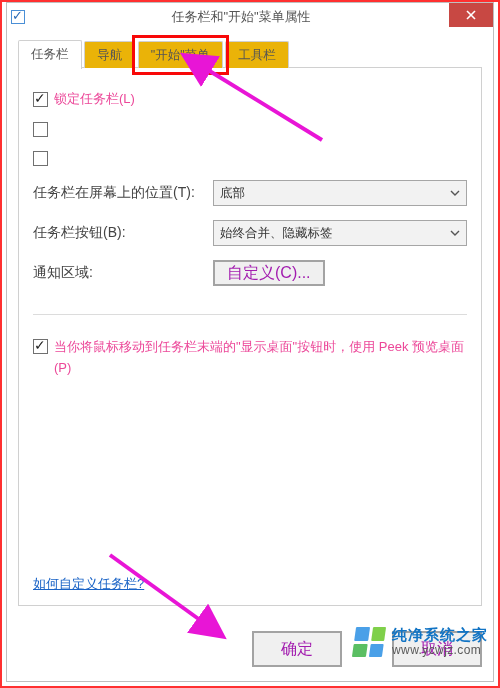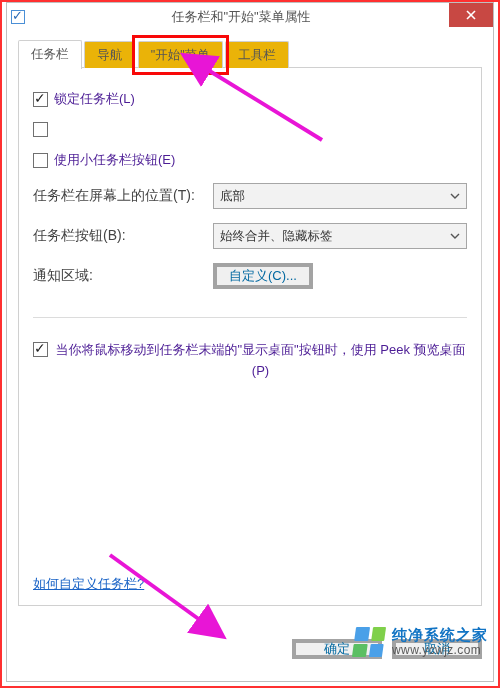--- a/index.html
+++ b/index.html
@@ -127,21 +127,21 @@
     position: relative;
     flex: 0 0 auto;
   }
   .chk.checked::after {
     content: "✓";
     position: absolute;
     top: -3px; left: 0;
     font-size: 14px;
     color: #222;
   }
-  .chk-label { font-size: 13px; color: #4c1d95; text-align: center; }
+  .chk-label { font-size: 13px; color: #ec4899; }
 
   .form-row {
     display: flex;
     align-items: center;
     margin: 14px 0;
     min-height: 24px;
   }
   .form-label { width: 180px; color: #444; font-size: 14px; }
   .combo {
     flex: 1;
@@ -158,24 +158,24 @@
   .combo .chev {
     position: absolute;
     right: 6px; top: 50%;
     transform: translateY(-50%);
   }
   .combo .chev svg { width: 10px; height: 6px; display: block; }
 
   .btn {
     height: 26px;
     min-width: 88px;
-    border: 4px solid #a3a3a3;
+    border: 2px solid #a3a3a3;
     background: #f0f0f0;
-    color: #0369a1;
-    font-size: 13px;
+    color: #a21caf;
+    font-size: 16px;
     display: inline-flex;
     align-items: center;
     justify-content: center;
     padding: 0 12px;
   }
 
   .sep {
     border: none;
     border-top: 1px solid #dcdcdc;
     margin: 28px 0 22px 0;
@@ -194,21 +194,21 @@
   .footer {
     position: absolute;
     left: 18px; right: 18px;
     bottom: 22px;
     height: 34px;
     display: flex;
     justify-content: flex-end;
     align-items: center;
     gap: 10px;
   }
-  .footer .btn { min-width: 90px; height: 20px; }
+  .footer .btn { min-width: 90px; height: 36px; margin-left: 40px; }
 
   
   .watermark {
     position: absolute;
     right: 12px;
     bottom: 26px;
     z-index: 10;
     display: flex;
     align-items: center;
     background: rgba(255,255,255,0.0);
@@ -274,21 +274,20 @@
     <span class="chk checked"></span>
     <span class="chk-label">锁定任务栏(L)</span>
   </div>
 
   <div class="chk-row">
     <span class="chk"></span>
   </div>
 
   <div class="chk-row">
     <span class="chk"></span>
-    <span class="chk-label">使用小任务栏按钮(E)</span>
   </div>
 
   <div class="form-row">
     <span class="form-label">任务栏在屏幕上的位置(T):</span>
     <span class="combo">
       <span>底部</span>
       <span class="chev">
         <svg viewBox="0 0 10 6">
             <path d="M1 1 L5 5 L9 1" fill="none" stroke="#555" stroke-width="1.4"></path>
           </svg>

